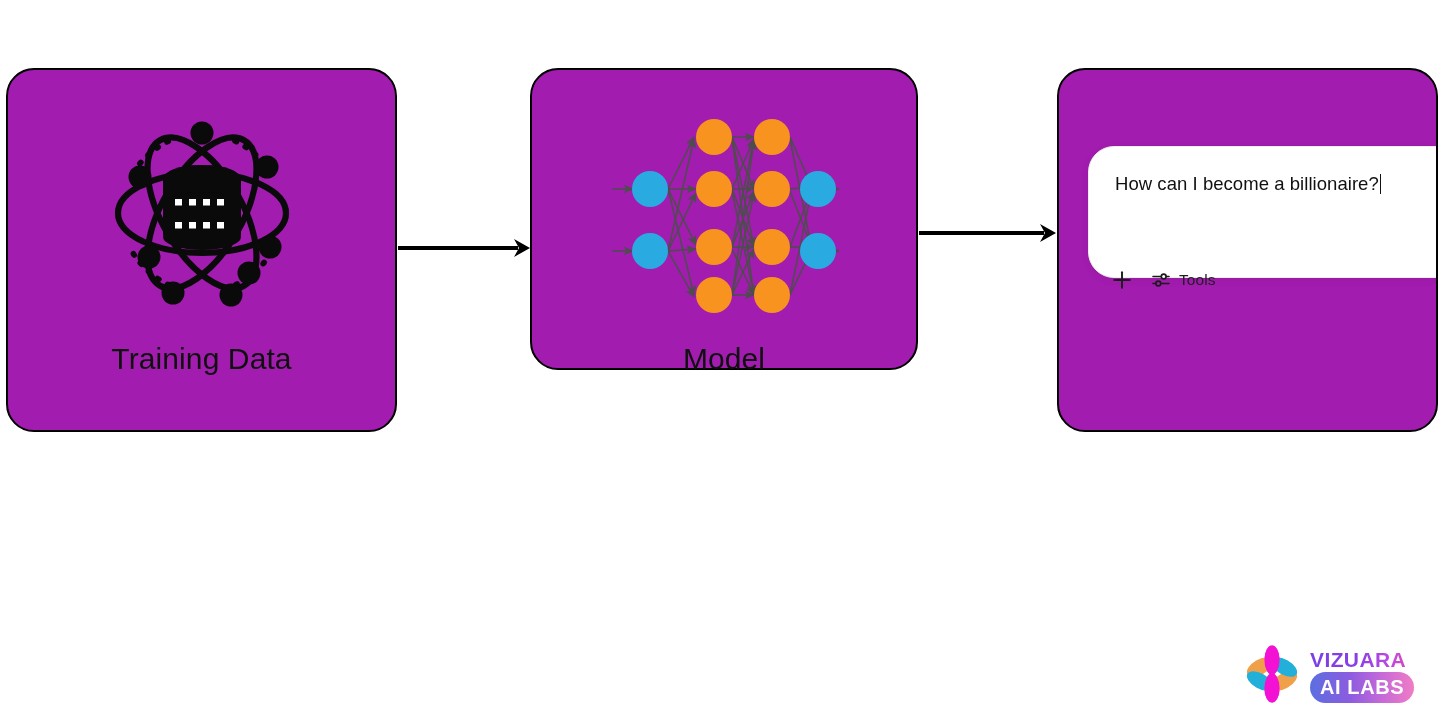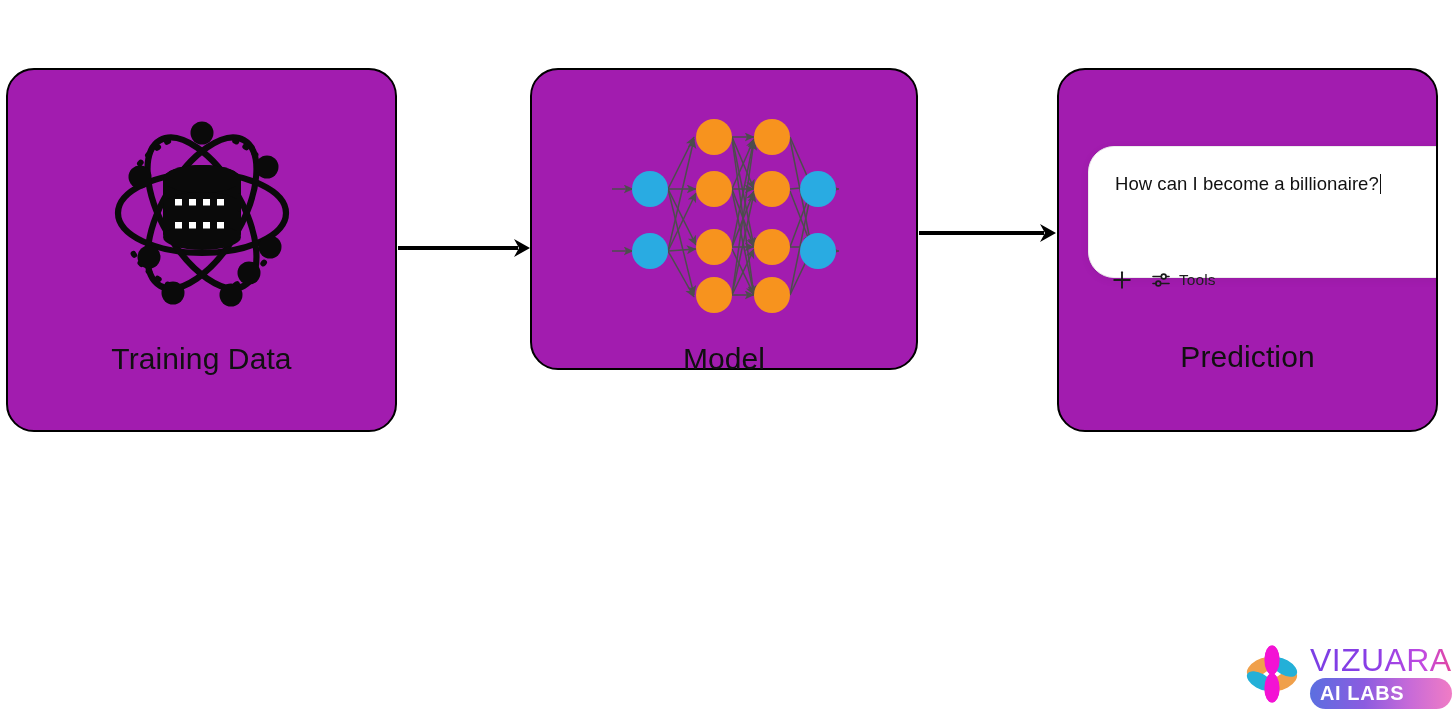--- a/index.html
+++ b/index.html
@@ -125,22 +125,22 @@
     gap: 9px;
   }
   #brand-mark { flex: 0 0 auto; }
   #brand-words {
     display: flex;
     flex-direction: column;
     align-items: stretch;
     gap: 2px;
   }
   #brand-name {
-    font-size: 32px;
-    font-weight: 400;
+    font-size: 21px;
+    font-weight: 700;
     letter-spacing: 0.4px;
     line-height: 1;
     background: linear-gradient(90deg, #7b3fe4 0%, #8a3ee6 45%, #c24ae0 80%, #e3479e 100%);
     -webkit-background-clip: text;
     background-clip: text;
     color: transparent;
     white-space: nowrap;
   }
   #brand-sub {
     font-size: 20px;
@@ -331,21 +331,20 @@
               <circle cx="7.3" cy="13.5" r="2.4"></circle>
             </g>
           </svg>
           <span id="tools-label">Tools</span>
         </div>
 
       </div>
     </div>
   </div>
 
-  <div class="card-label">Prediction</div>
 </div>
 
 <div id="brand">
   <div id="brand-mark">
     <svg width="58" height="58" viewBox="0 0 58 58" aria-hidden="true">
       <g>
         <ellipse cx="29" cy="15" rx="7.6" ry="14.5" fill="#f312d4"></ellipse>
         <ellipse cx="29" cy="43" rx="7.6" ry="14.5" fill="#f312d4"></ellipse>
         <ellipse cx="17" cy="22" rx="7.6" ry="14.5" fill="#f0a04b" transform="rotate(60 17 22)"></ellipse>
         <ellipse cx="41" cy="36" rx="7.6" ry="14.5" fill="#f0a04b" transform="rotate(60 41 36)"></ellipse>

